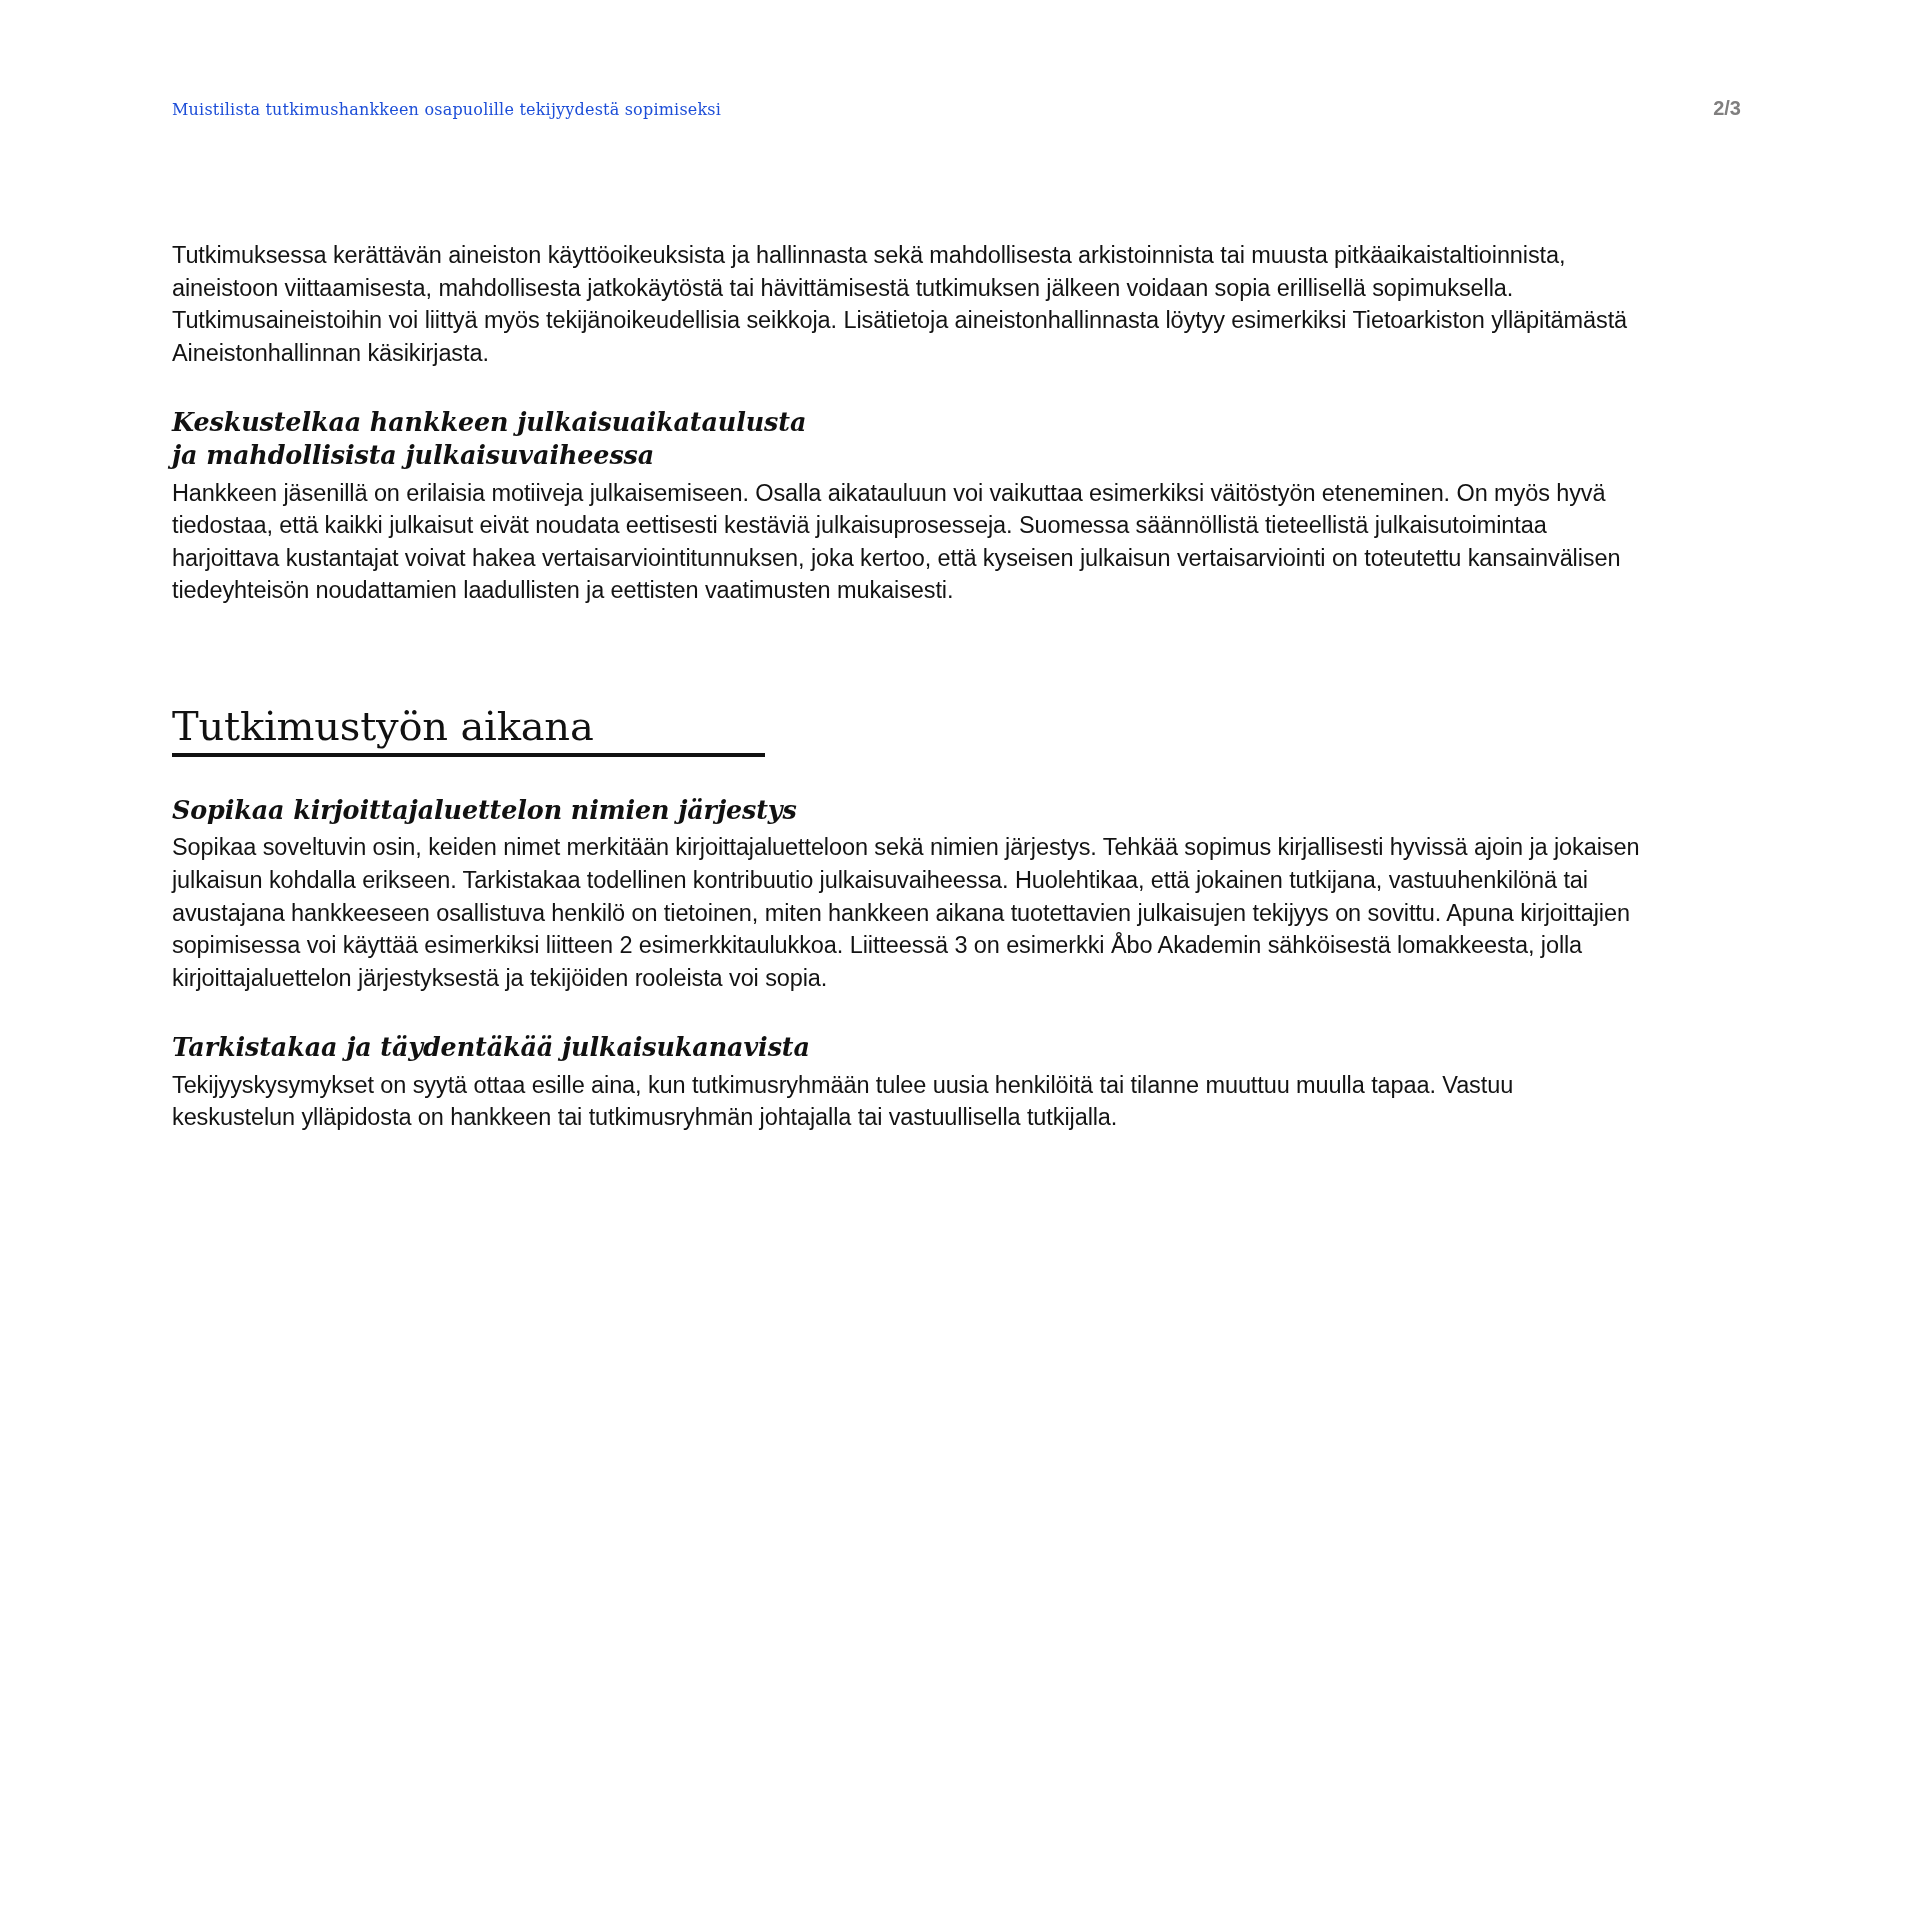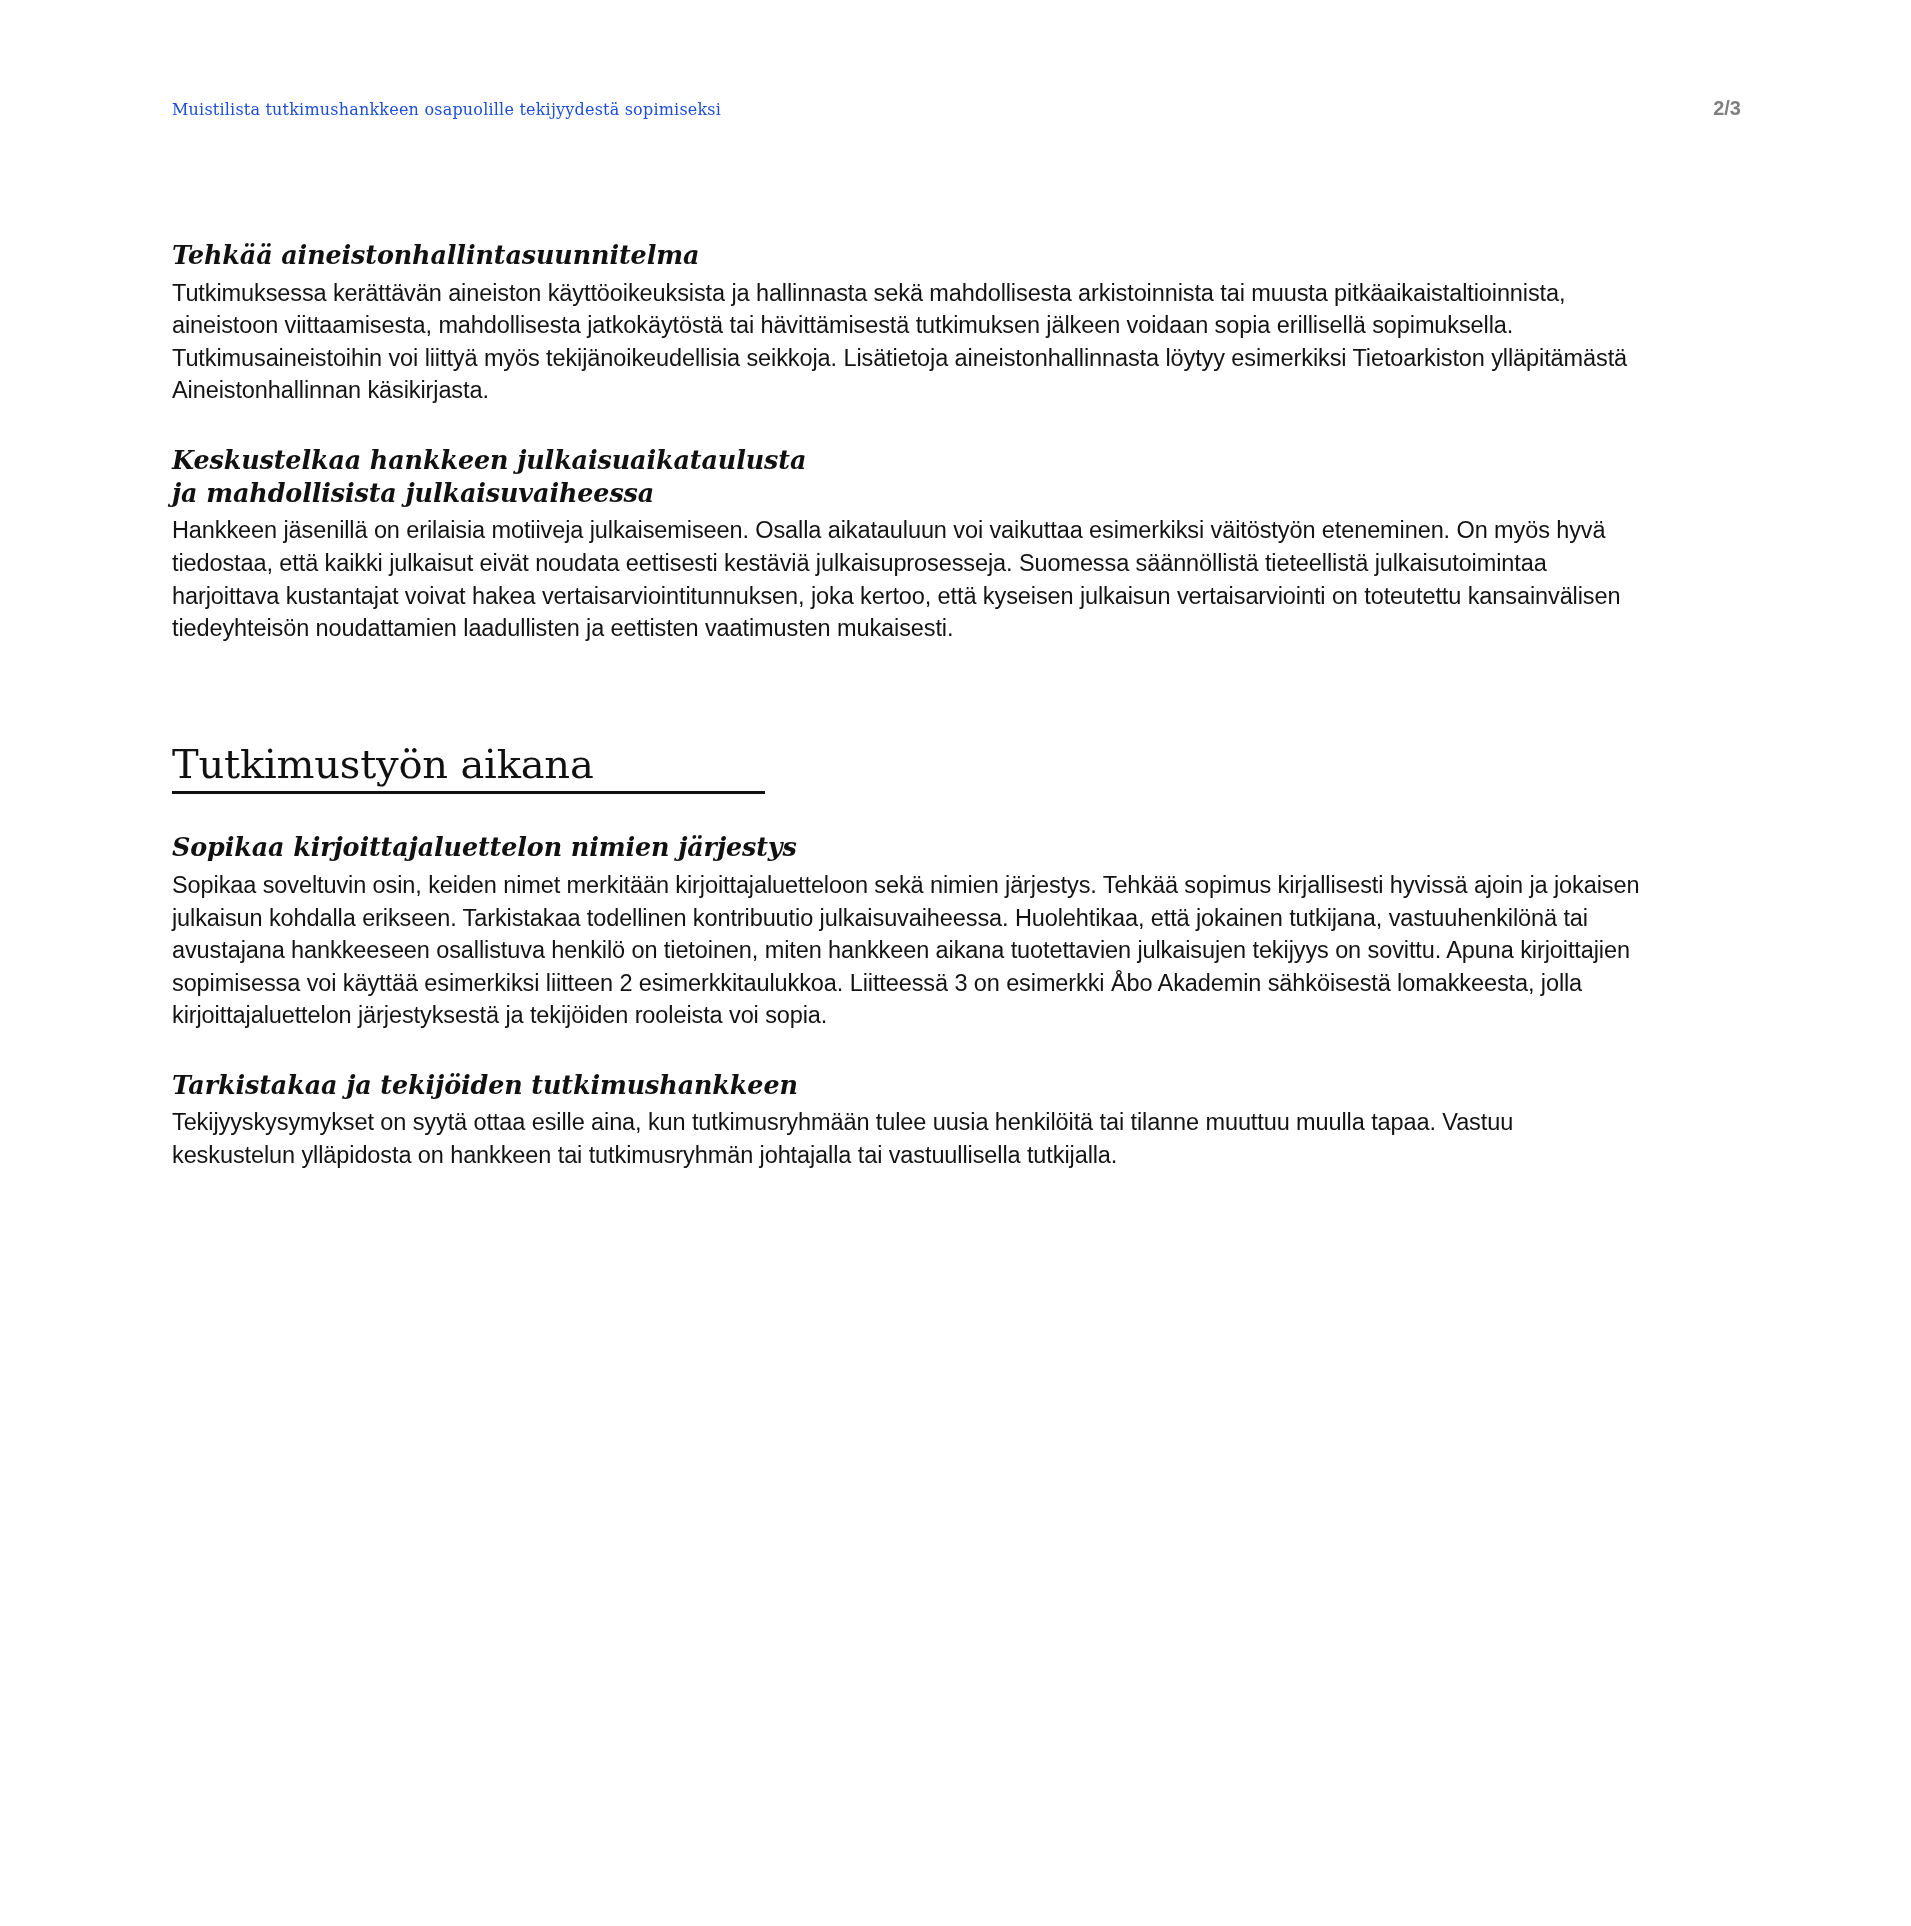--- a/index.html
+++ b/index.html
@@ -109,23 +109,20 @@
 <div class="page">
 
   <div class="doc-header">
     <div class="header-title">Muistilista tutkimushankkeen osapuolille tekijyydestä sopimiseksi</div>
     <div class="header-pageno">2/3</div>
   </div>
 
   <div class="content">
 
     <div class="block">
-      <h3 class="sub-heading">
-        <span class="hl1">Tehkää aineistonhallintasuunnitelma</span>
-      </h3>
       <p class="body-text">Tutkimuksessa kerättävän aineiston käyttöoikeuksista ja hallinnasta sekä mahdollisesta arkistoinnista tai muusta pitkäaikaistaltioinnista, aineistoon viittaamisesta, mahdollisesta jatkokäytöstä tai hävittämisestä tutkimuksen jälkeen voidaan sopia erillisellä sopimuksella. Tutkimusaineistoihin voi liittyä myös tekijänoikeudellisia seikkoja. Lisätietoja aineistonhallinnasta löytyy esimerkiksi Tietoarkiston ylläpitämästä Aineistonhallinnan käsikirjasta.</p>
     </div>
 
     <div class="block">
       <h3 class="sub-heading">
         <span class="hl1">Keskustelkaa hankkeen julkaisuaikataulusta</span>
         <span class="hl2">ja mahdollisista julkaisuvaiheessa</span>
       </h3>
       <p class="body-text">Hankkeen jäsenillä on erilaisia motiiveja julkaisemiseen. Osalla aikatauluun voi vaikuttaa esimerkiksi väitöstyön eteneminen. On myös hyvä tiedostaa, että kaikki julkaisut eivät noudata eettisesti kestäviä julkaisuprosesseja. Suomessa säännöllistä tieteellistä julkaisutoimintaa harjoittava kustantajat voivat hakea vertaisarviointitunnuksen, joka kertoo, että kyseisen julkaisun vertaisarviointi on toteutettu kansainvälisen tiedeyhteisön noudattamien laadullisten ja eettisten vaatimusten mukaisesti.</p>
     </div>
@@ -137,21 +134,21 @@
 
     <div class="block">
       <h3 class="sub-heading">
         <span class="hl1">Sopikaa kirjoittajaluettelon nimien järjestys</span>
       </h3>
       <p class="body-text">Sopikaa soveltuvin osin, keiden nimet merkitään kirjoittajaluetteloon sekä nimien järjestys. Tehkää sopimus kirjallisesti hyvissä ajoin ja jokaisen julkaisun kohdalla erikseen. Tarkistakaa todellinen kontribuutio julkaisuvaiheessa. Huolehtikaa, että jokainen tutkijana, vastuuhenkilönä tai avustajana hankkeeseen osallistuva henkilö on tietoinen, miten hankkeen aikana tuotettavien julkaisujen tekijyys on sovittu. Apuna kirjoittajien sopimisessa voi käyttää esimerkiksi liitteen 2 esimerkkitaulukkoa. Liitteessä 3 on esimerkki Åbo Akademin sähköisestä lomakkeesta, jolla kirjoittajaluettelon järjestyksestä ja tekijöiden rooleista voi sopia.</p>
     </div>
 
     <div class="block-tight">
       <h3 class="sub-heading">
-        <span class="hl1">Tarkistakaa ja tekijöiden tutkimushankkeen</span>
+        <span class="hl1">Tarkistakaa ja täydentäkää julkaisukanavista</span>
       </h3>
       <p class="body-text">Tekijyyskysymykset on syytä ottaa esille aina, kun tutkimusryhmään tulee uusia henkilöitä tai tilanne muuttuu muulla tapaa. Vastuu keskustelun ylläpidosta on hankkeen tai tutkimusryhmän johtajalla tai vastuullisella tutkijalla.</p>
     </div>
 
   </div>
 
 </div>
 
 
 </body></html>

